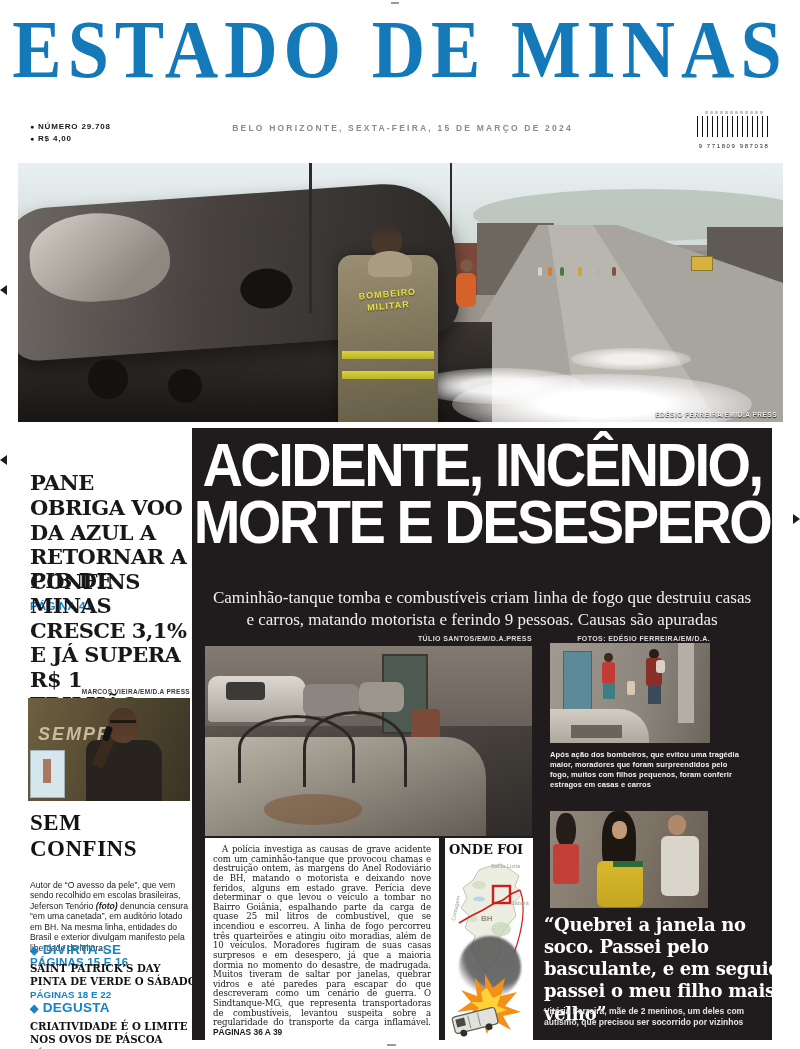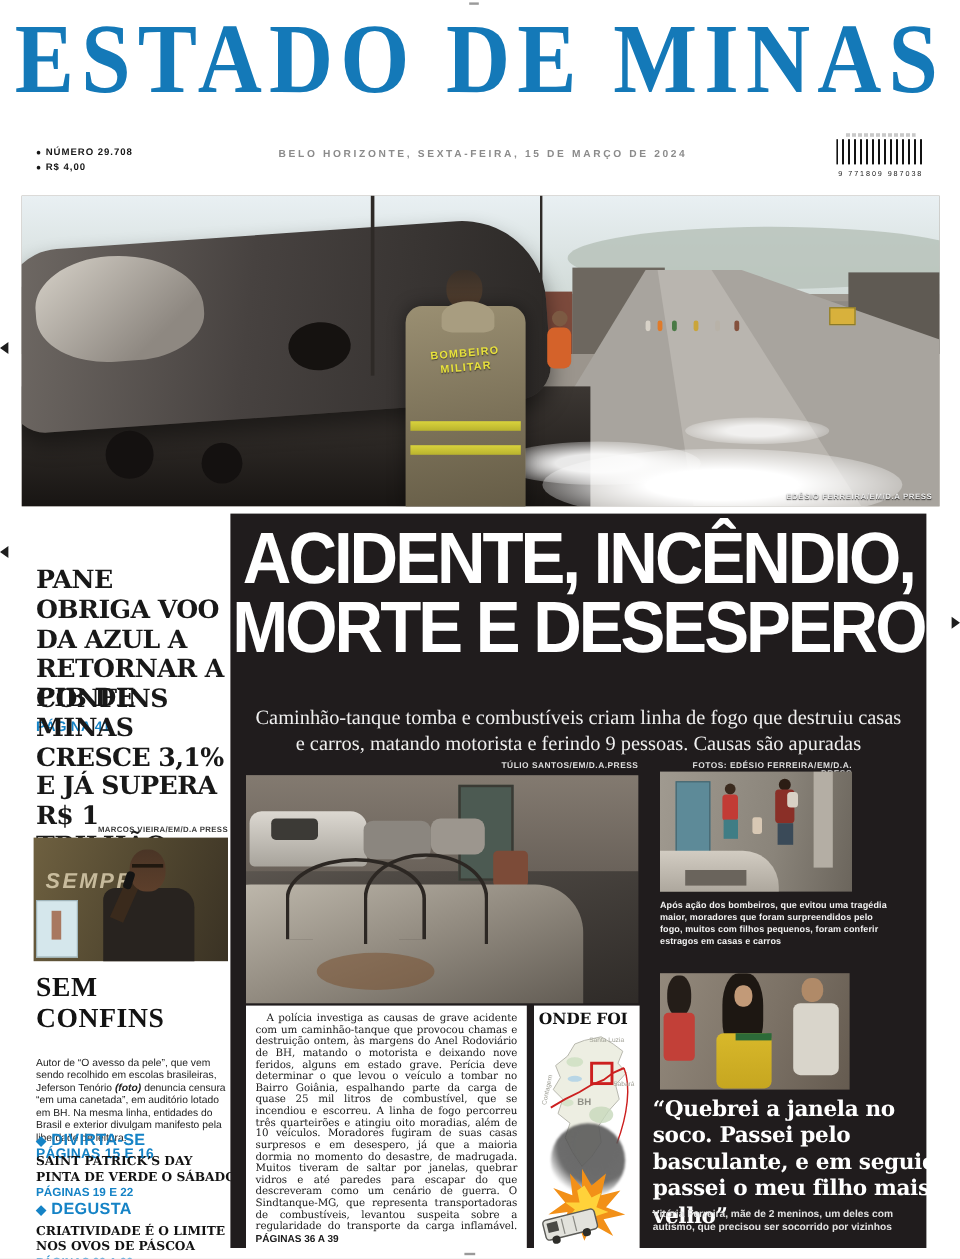--- a/index.html
+++ b/index.html
@@ -312,21 +312,21 @@
   </div>
 
   <div class="sem-censura">
     <div class="sc-title">SEM CONFINS</div>
     <div class="sc-body"><span>Autor de “O avesso da pele”, que vem sendo recolhido em escolas brasileiras, Jeferson Tenório </span><b><i>(foto)</i></b><span> denuncia censura “em uma canetada”, em auditório lotado em BH. Na mesma linha, entidades do Brasil e exterior divulgam manifesto pela liberdade de leitura.</span></div>
     <div class="page-ref sc-ref">PÁGINAS 15 E 16</div>
   </div>
 
   <div class="lc-section sec-divirta">
     <div class="sec-head"><span class="diamond">◆</span><span>DIVIRTA-SE</span></div>
-    <div class="sec-text"><span>SAINT PATRICK’S DAY PINTA DE VERDE O SÁBADO </span><span class="inline-ref">PÁGINAS 19 E 22</span></div>
+    <div class="sec-text"><span>SAINT PATRICK’S DAY PINTA DE VERDE O SÁBADO </span><span class="inline-ref">PÁGINAS 18 E 22</span></div>
   </div>
   <div class="lc-section sec-degusta">
     <div class="sec-head"><span class="diamond">◆</span><span>DEGUSTA</span></div>
     <div class="sec-text"><span>CRIATIVIDADE É O LIMITE NOS OVOS DE PÁSCOA </span><span class="inline-ref">PÁGINAS 29 A 33</span></div>
   </div>
 
   <div class="black-block">
     <div class="bb-headline">
       <div>ACIDENTE, INCÊNDIO,</div>
       <div>MORTE E DESESPERO</div>

